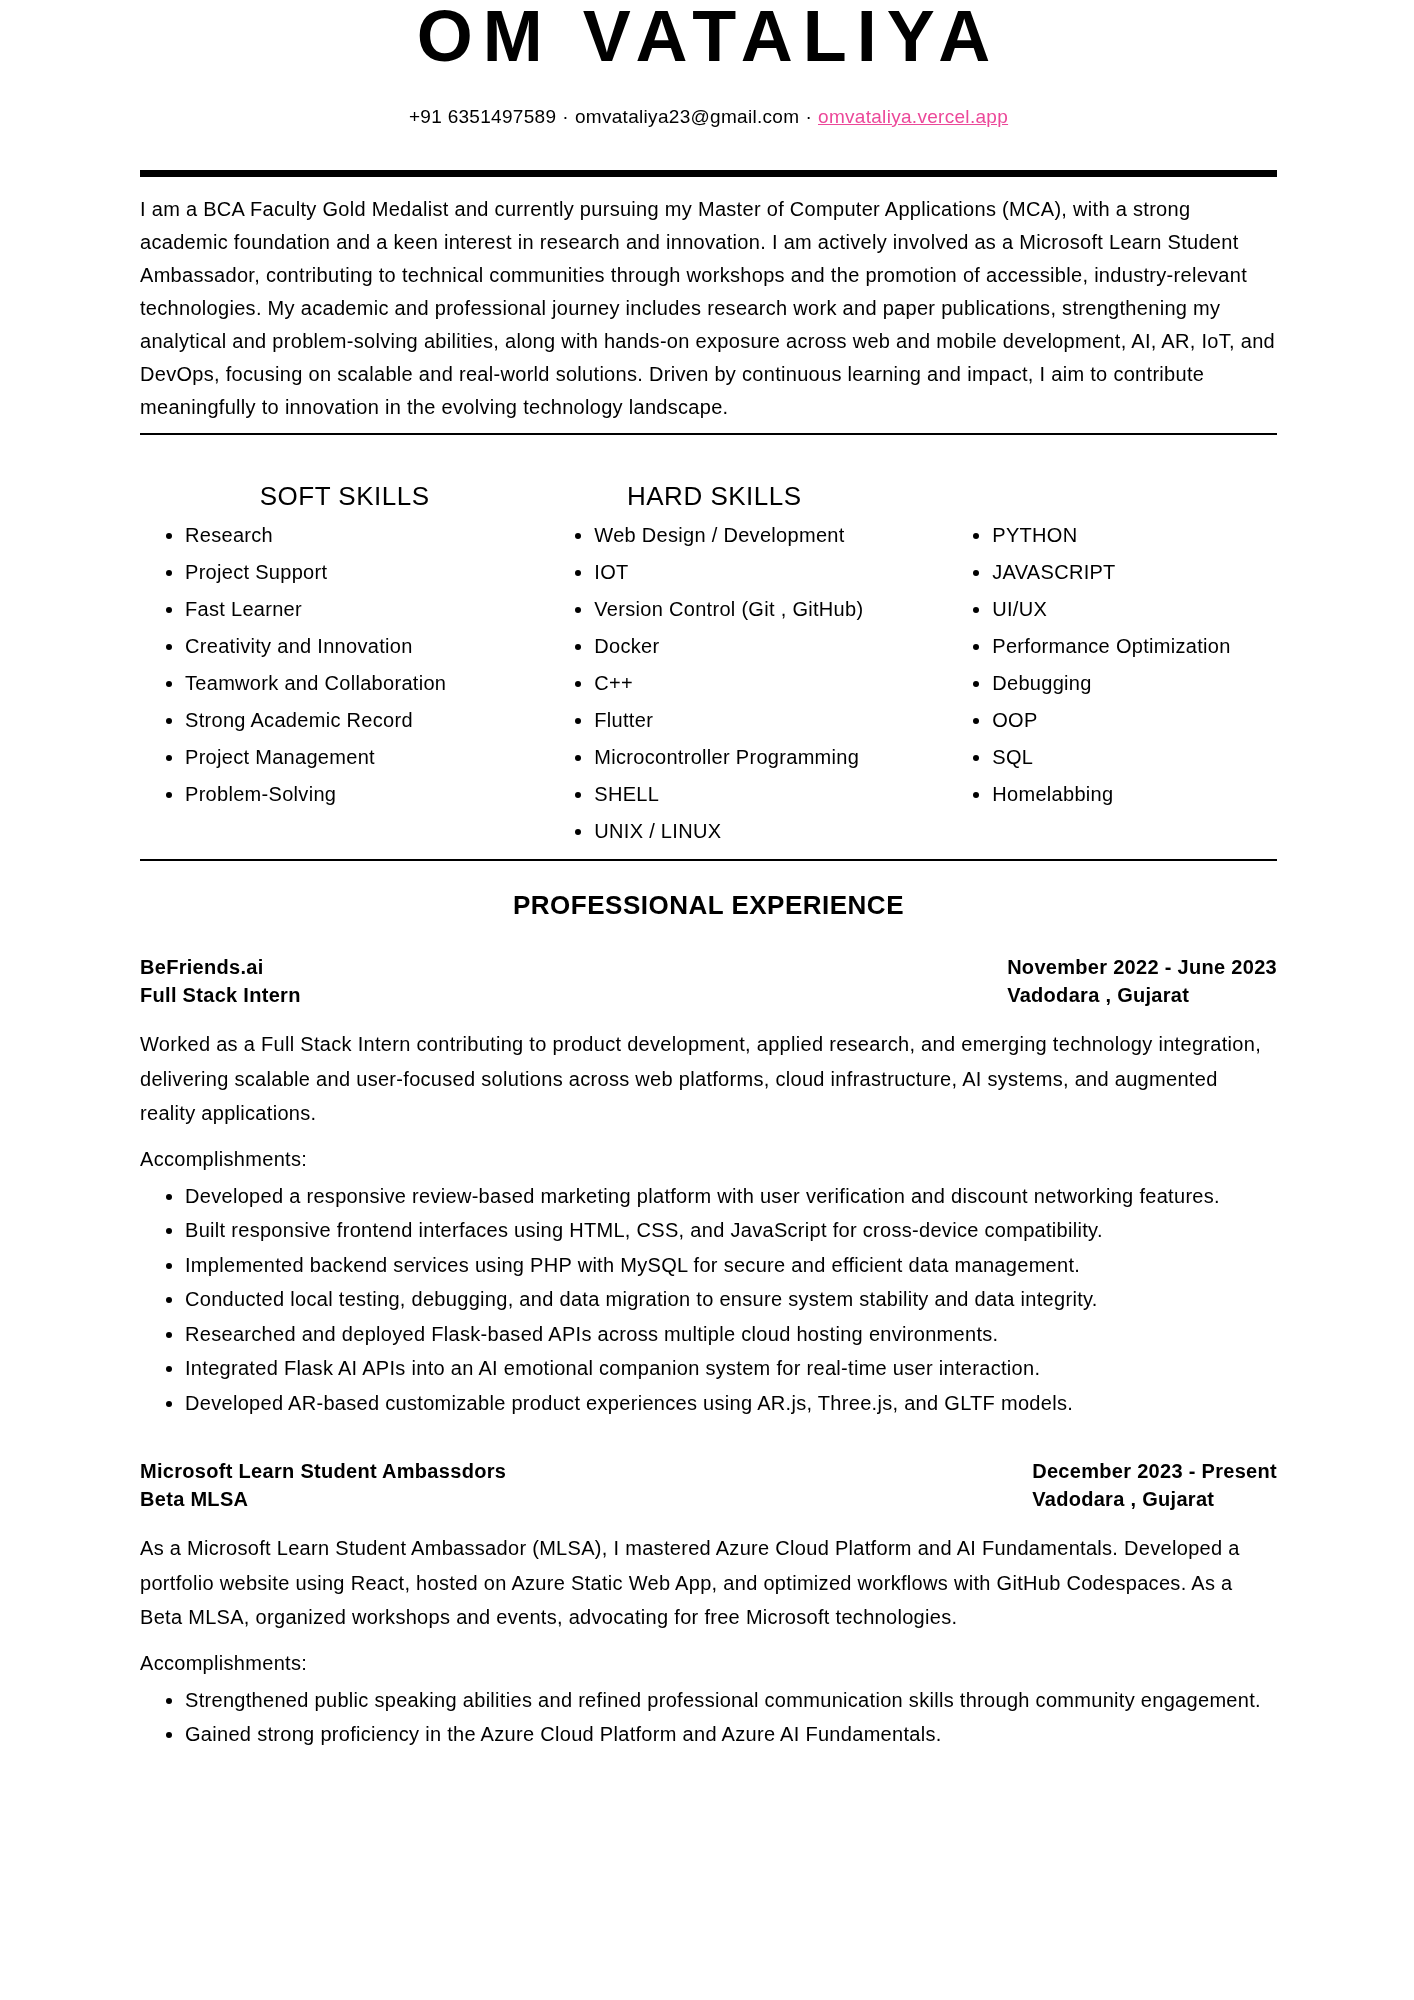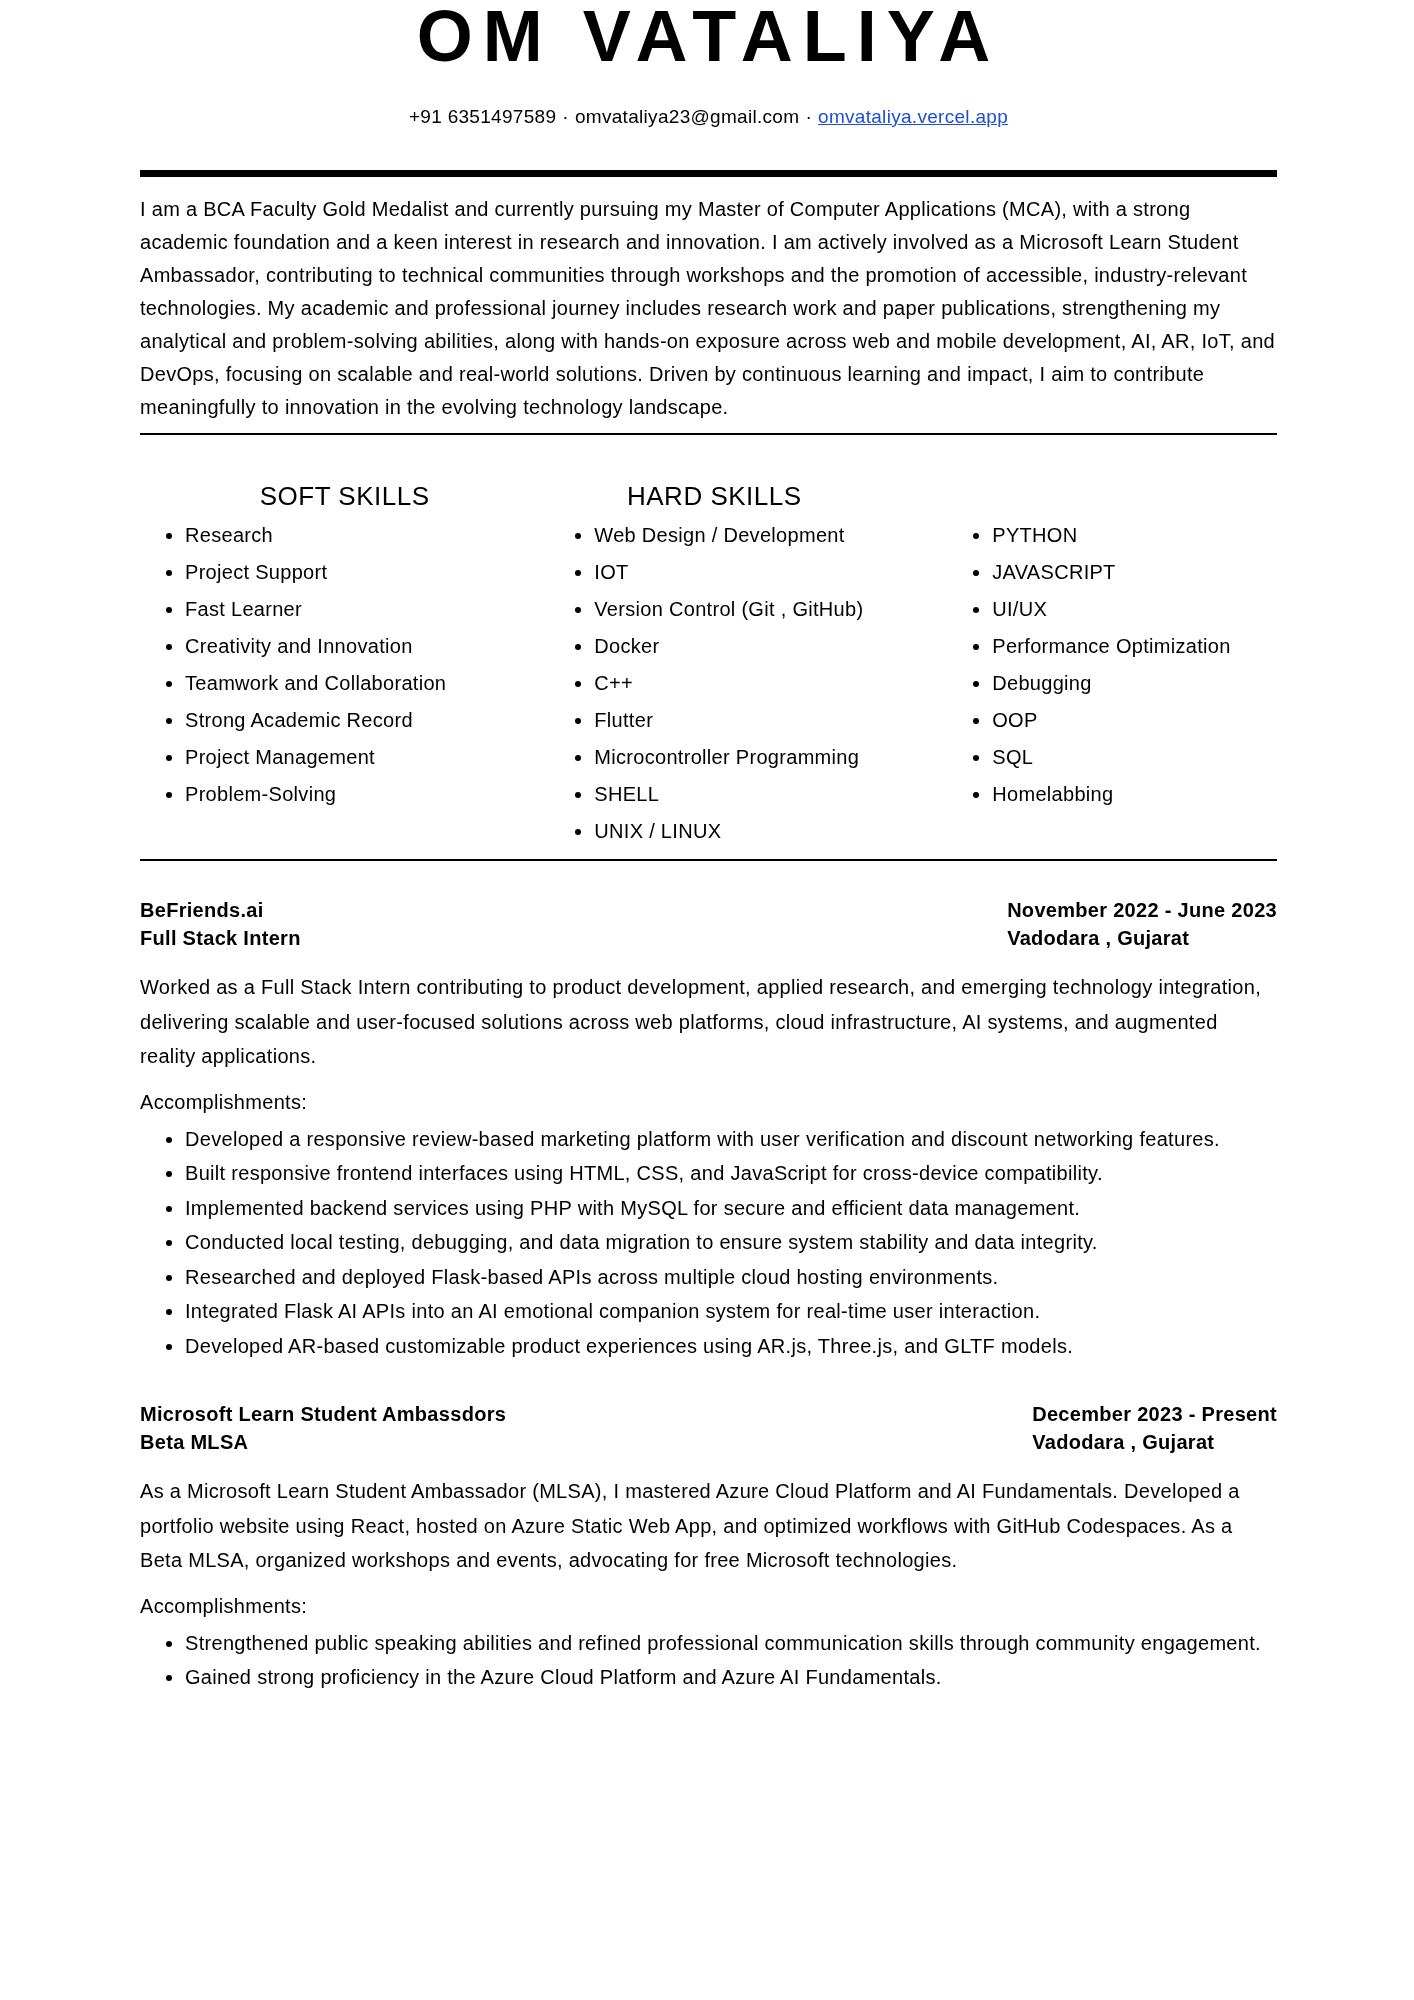--- a/index.html
+++ b/index.html
@@ -29,21 +29,21 @@
     font-weight: 700;
     letter-spacing: 10px;
   }
   .contact {
     margin-top: 32px;
     text-align: center;
     font-size: 19px;
     line-height: 25px;
   }
   .contact .sep { padding: 0 6px; }
-  .contact a { color: #1d4ed8; text-decoration: underline; }
+  .contact a { color: #ec4899; text-decoration: underline; }
 
   .thick-rule {
     margin-top: 41px;
     height: 7px;
     background: #000;
   }
 
   
   .summary {
     margin: 16px 0 0 0;
@@ -180,20 +180,21 @@
           <li>Debugging</li>
           <li>OOP</li>
           <li>SQL</li>
           <li>Homelabbing</li>
         </ul>
     </div>
   </div>
 
   <hr class="thin-rule skills-bottom-rule">
 
+  <h2 class="exp-title">PROFESSIONAL EXPERIENCE</h2>
 
   <div class="entry">
     <div class="entry-head">
       <div class="left">
         <div>BeFriends.ai</div>
         <div>Full Stack Intern</div>
       </div>
       <div class="right">
         <div>November 2022 - June 2023</div>
         <div>Vadodara , Gujarat</div>

